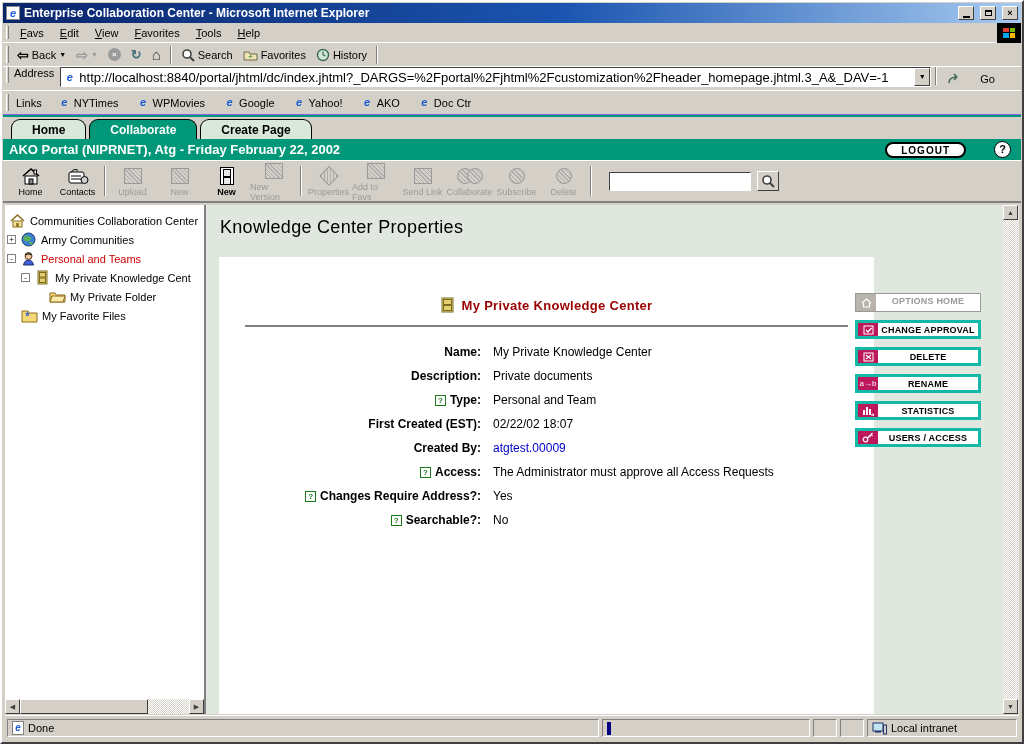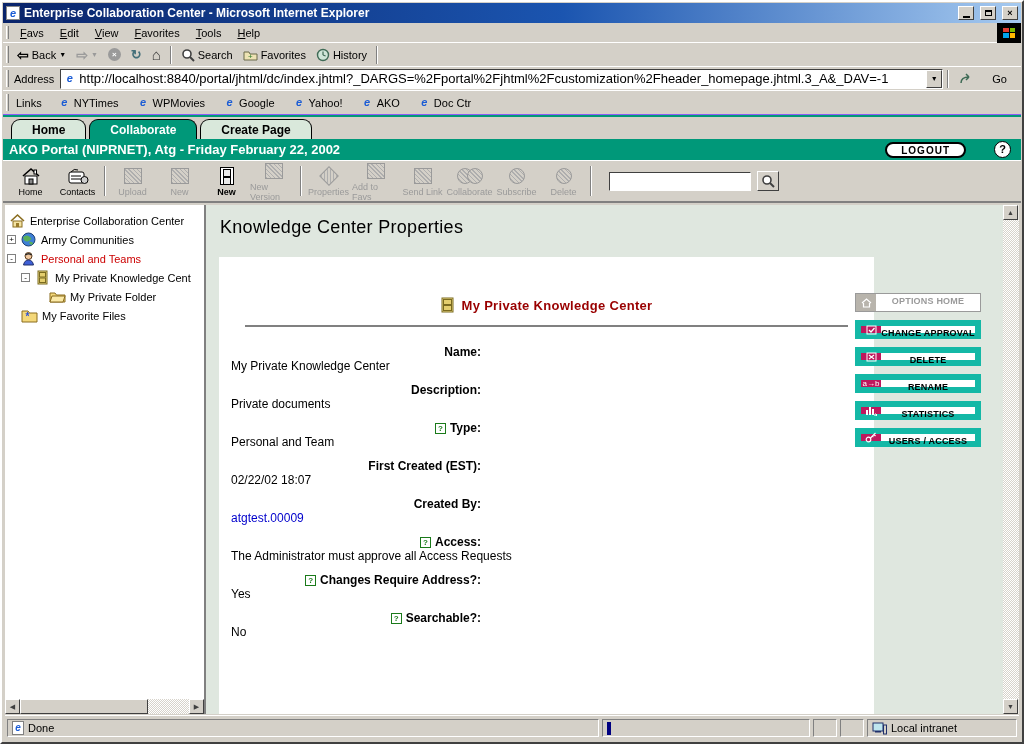--- a/index.html
+++ b/index.html
@@ -39,21 +39,21 @@
   .tb-sep { width:2px; height:18px; border-left:1px solid #808080; border-right:1px solid #fff; margin:0 4px; }
   .arrow-glyph { font-size:14px; font-weight:bold; line-height:14px; }
   .caret { font-size:7px; color:#000; }
   .caret.gray, .gray { color:#9a9a9a; }
   .stop-circle { width:13px; height:13px; border-radius:50%; background:#9a9a9a; color:#fff;
     font-size:8px; font-weight:bold; display:flex; align-items:center; justify-content:center; }
   .refresh-glyph { font-size:13px; color:#44707a; font-weight:bold; }
   .home-glyph { font-size:15px; color:#333; }
 
   
-  .addrbar { height:24px; display:flex; align-items:center; font-size:11px; border-bottom:1px solid #fff; padding-right:8px; }
+  .addrbar { height:24px; display:flex; font-size:11px; border-bottom:1px solid #fff; padding-right:20px; }
   .addr-label { padding:0 6px 0 2px; }
   .addr-input { flex:1; height:20px; background:#fff; border:1px solid;
     border-color:#404040 #fff #fff #404040; display:flex; align-items:center; padding-left:2px; overflow:hidden; }
   .e-icon { width:13px; height:13px; color:#1B5CD5; font-weight:bold; font-style:italic;
     font-size:11px; line-height:12px; text-align:center; flex:0 0 auto; }
   .addr-url { font-size:13px; white-space:nowrap; padding-left:3px; }
   .addr-drop { width:16px; height:18px; margin-left:auto; background:#D4D0C8; border:1px solid;
     border-color:#fff #404040 #404040 #fff; font-size:7px; text-align:center; line-height:16px; flex:0 0 auto;}
   .go-btn { display:flex; align-items:center; gap:19px; padding:0 6px; }
 
@@ -117,30 +117,30 @@
   .checker { background-image:conic-gradient(#fff 25%,#d7d3cb 0 50%,#fff 0 75%,#d7d3cb 0);
     background-size:2px 2px; }
 
   .mainpanel { flex:1; background:#DFE7DF; position:relative; overflow:hidden; }
   .page-heading { padding:12px 0 0 14px; font-size:18px; font-weight:normal; letter-spacing:.3px; }
   .whitepanel { position:absolute; left:13px; top:52px; width:655px; bottom:0; background:#fff; }
   .kc-titlerow { margin-top:40px; display:flex; align-items:center; justify-content:center; gap:8px; }
   .kc-title { font-weight:bold; font-size:13px; color:#990000; letter-spacing:.3px; }
   .kc-rule { margin:12px auto 0; width:92%; border-top:2px solid #808080; }
   .props { margin-top:18px; }
-  .prow { display:flex; align-items:flex-start; margin-bottom:10px; font-size:12px;flex-direction:column; }
+  .prow { display:flex; align-items:flex-start; margin-bottom:10px; font-size:12px; }
   .plabel { width:262px; text-align:right; font-weight:bold; display:flex;
     justify-content:flex-end; align-items:center; gap:4px; flex:0 0 auto; }
   .pvalue { padding-left:12px; }
   .pvalue.link { color:#0000CC; }
   .q-icon { width:11px; height:11px; border:1px solid #1a7a1a; color:#1a7a1a; background:#fff;
     font-size:8px; font-weight:bold; line-height:9px; text-align:center; flex:0 0 auto; }
 
   .optionscol { position:absolute; right:22px; top:88px; width:126px; }
-  .opt-btn { display:flex; border:6px solid #14b8a6; background:#fff; height:19px; margin-bottom:8px; }
+  .opt-btn { display:flex; border:3px solid #14b8a6; background:#fff; height:19px; margin-bottom:8px; }
   .opt-icon { width:20px; background:#be185d; color:#fff; display:flex; align-items:center;
     justify-content:center; font-size:8px; flex:0 0 auto; }
   .opt-label { flex:1; text-align:center; font-size:9px; font-weight:bold; line-height:15px; letter-spacing:.2px; }
   .opt-btn.disabled { border:1px solid #9a9a9a; }
   .opt-btn.disabled .opt-icon { background:#b8b4ac; }
   .opt-btn.disabled .opt-label { color:#9a9a9a; }
 
   .vscroll { width:16px; background:#ECEAE4; display:flex; flex-direction:column; flex:0 0 auto; }
   .vscroll .track { flex:1; }
 
@@ -395,21 +395,21 @@
 
   <div class="bodyarea">
 
     <div class="treepanel">
       <div class="trow" style="padding-left:4px;">
         <svg class="ticon" viewBox="0 0 17 15">
           <path d="M2 8 L8.5 2 L15 8" fill="none" stroke="#8a6d1f" stroke-width="1.6"></path>
           <rect x="4" y="8" width="9" height="6" fill="#F4E3A1" stroke="#8a6d1f"></rect>
           <rect x="7" y="10" width="3" height="4" fill="#9a7b2a"></rect>
           </svg>
-        <span class="tlabel">Enterprise Collaboration Center</span>
+        <span class="tlabel">Communities Collaboration Center</span>
       </div>
       <div class="trow" style="padding-left:2px;">
         <span class="expander">+</span>
         <svg class="ticon" viewBox="0 0 17 15">
           <circle cx="8.5" cy="7.5" r="6.5" fill="#3E7FD6" stroke="#1b3f73"></circle>
           <path d="M3 5 q4 -3 7 0 q3 2 -1 4 q-5 2 -6 -4z" fill="#59B05A"></path>
           <path d="M9 10 q4 -1 4 2 q-3 2 -4 -2z" fill="#59B05A"></path>
           </svg>
         <span class="tlabel">Army Communities</span>
       </div>

